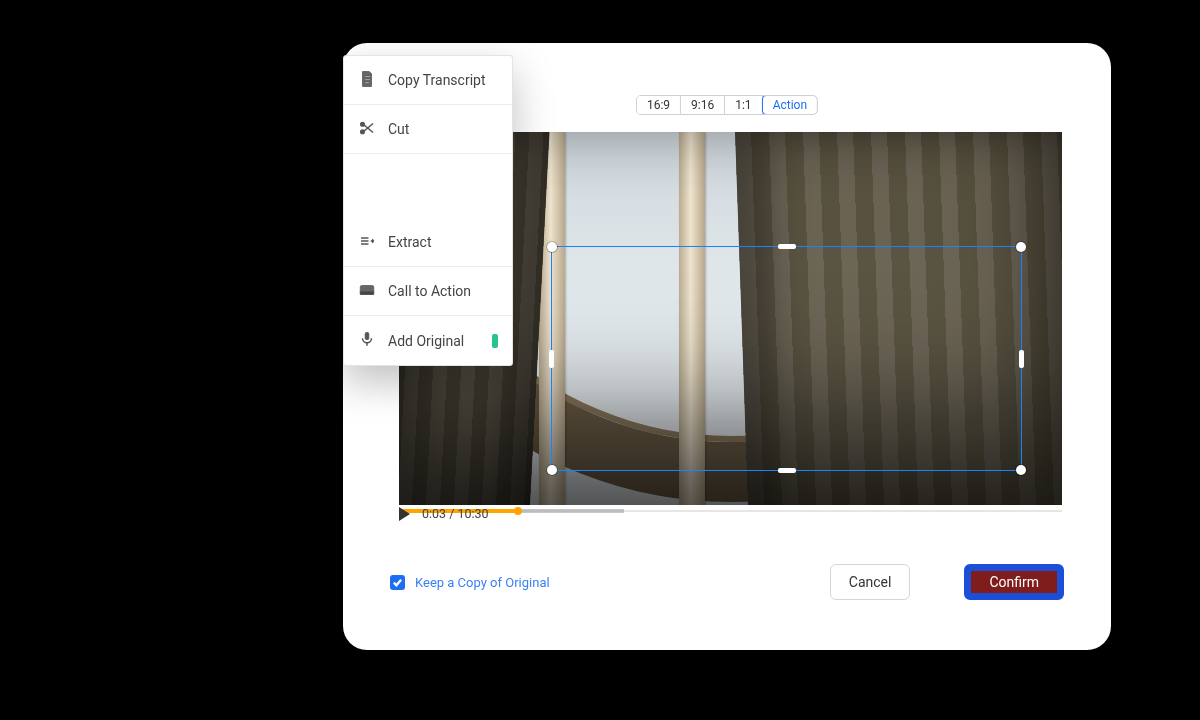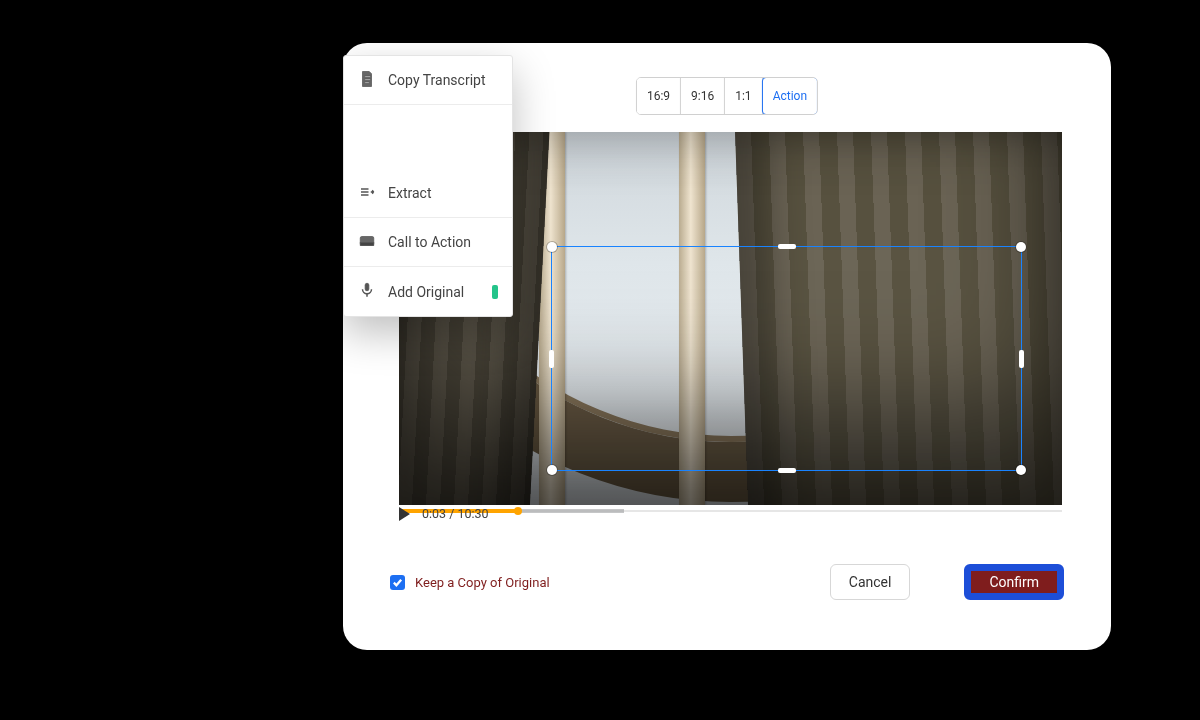--- a/index.html
+++ b/index.html
@@ -9,21 +9,21 @@
   .card {
     position: absolute;
     left: 343px; top: 43px;
     width: 768px; height: 607px;
     background: #fff;
     border-radius: 24px;
     box-shadow: 0 30px 60px rgba(0,0,0,0.45), 0 8px 22px rgba(0,0,0,0.35);
   }
 
   
-  .ratio-bar { position: absolute; top: 34px; left: 50%; transform: translateX(-50%); display: flex; border: 1px solid #d0d0d0; border-radius: 5px; overflow: hidden; height: 38px; }
+  .ratio-bar { position: absolute; top: 52px; left: 50%; transform: translateX(-50%); display: flex; border: 1px solid #d0d0d0; border-radius: 5px; overflow: hidden; height: 20px; }
   .ratio-btn { font-size: 12px; color: #333; background: #fff; padding: 0 10px; display: flex; align-items: center; border-right: 1px solid #d0d0d0; cursor: pointer; }
   .ratio-btn:last-child { border-right: none; }
   .ratio-btn.active { color: #1d6ff2; border: 1px solid #1d6ff2; margin: -1px; z-index: 1; border-radius: 4px; padding: 0 10px; }
 
   
   .video-area { position: absolute; left: 56px; top: 89px; width: 663px; height: 373px; background: #3a362f; overflow: hidden; }
   
   .scene { position: absolute; inset: 0; background: linear-gradient(180deg,#cfd6db 0%, #dfe6ea 35%, #e9eff3 70%, #dbe0e4 100%); }
   .arch { position:absolute; width:820px; height:820px; left:50%; top:-450px; transform:translateX(-50%); border:60px solid #6a5a42; border-radius:50%; box-shadow: inset 0 0 0 6px #8a775b; }
   .mullion { position:absolute; top:0; bottom:0; width:26px; background: linear-gradient(90deg,#b9ab8f,#efe4cf 45%,#b7a789); box-shadow: 1px 0 2px rgba(0,0,0,0.25); }
@@ -52,21 +52,21 @@
   .buffered { position:absolute; left:0; top:1px; height:4px; width:34%; background:#9fa0a1; opacity:.6; }
   .played { position:absolute; left:0; top:1px; height:4px; width:18%; background:#ffa400; }
   .thumb { position:absolute; left:calc(18% - 4px); top:-1px; width:8px; height:8px; background:#ffa400; border-radius:50%; }
 
   .playrow { position:absolute; left:56px; top:463px; display:flex; align-items:center; gap:12px; color:#333; }
   .play-btn { width:0; height:0; border-left:11px solid #333; border-top:7px solid transparent; border-bottom:7px solid transparent; cursor:pointer; }
   .time { font-size:12.5px; color:#444; }
 
   
   .footer { position:absolute; left:47px; right:47px; bottom:50px; display:flex; align-items:center; justify-content:space-between; }
-  .keep { display:flex; align-items:center; gap:10px; font-size:13px; color:#7f1d1d; }
+  .keep { display:flex; align-items:center; gap:10px; font-size:13px; color:#3b82f6; }
   .chk { width:15px; height:15px; background:#1d6ff2; border-radius:3px; display:inline-flex; align-items:center; justify-content:center; }
   .chk svg { width:11px; height:11px; stroke:#fff; stroke-width:2.5; fill:none; }
   .btns { display:flex; gap:14px; }
   .btn { height:36px; padding:0 18px; border-radius:6px; font-size:14px; display:flex; align-items:center; cursor:pointer; }
   .btn-secondary { background:#fff; border:1px solid #d7d7d7; color:#333; }
   .btn-primary { background:#7f1d1d; color:#fff; border:7px solid #1d4ed8;margin-left:40px; }
 
   
   .menu { position:absolute; left:343px; top:55px; width:170px; background:#fff; border:1px solid #e4e4e4; border-radius:3px; box-shadow: 0 16px 40px rgba(0,0,0,0.25); overflow:visible; }
   .mi { display:flex; align-items:center; gap:12px; height:49px; padding:0 14px; border-bottom:1px solid #ececec; color:#444; font-size:14px; cursor:pointer; }
@@ -160,20 +160,30 @@
       <span>
         <svg viewBox="0 0 24 24">
             <path d="M6 2h9l3 3v17H6z" fill="#666"></path>
             <rect x="9" y="8" width="8" height="1.6" fill="#fff"></rect>
             <rect x="9" y="12" width="8" height="1.6" fill="#fff"></rect>
             <rect x="9" y="16" width="6" height="1.6" fill="#fff"></rect>
           </svg>
       </span>
       <span class="lbl">Copy Transcript</span>
     </div>
+    <div class="mi">
+      <span>
+        <svg viewBox="0 0 24 24" fill="none" stroke="#555" stroke-width="2">
+            <circle cx="6" cy="7" r="2.4"></circle>
+            <circle cx="6" cy="17" r="2.4"></circle>
+            <path d="M8.2 8 20 18M8.2 16 20 6"></path>
+          </svg>
+      </span>
+      <span class="lbl">Cut</span>
+    </div>
     <div class="mi crop-row"></div>
     <div class="mi">
       <span>
         <svg viewBox="0 0 24 24" fill="none" stroke="#555" stroke-width="2">
             <path d="M4 8h10M4 12h10M4 16h10"></path>
             <path d="M17 12h4m0 0-2.2-2.2M21 12l-2.2 2.2"></path>
           </svg>
       </span>
       <span class="lbl">Extract</span>
     </div>

